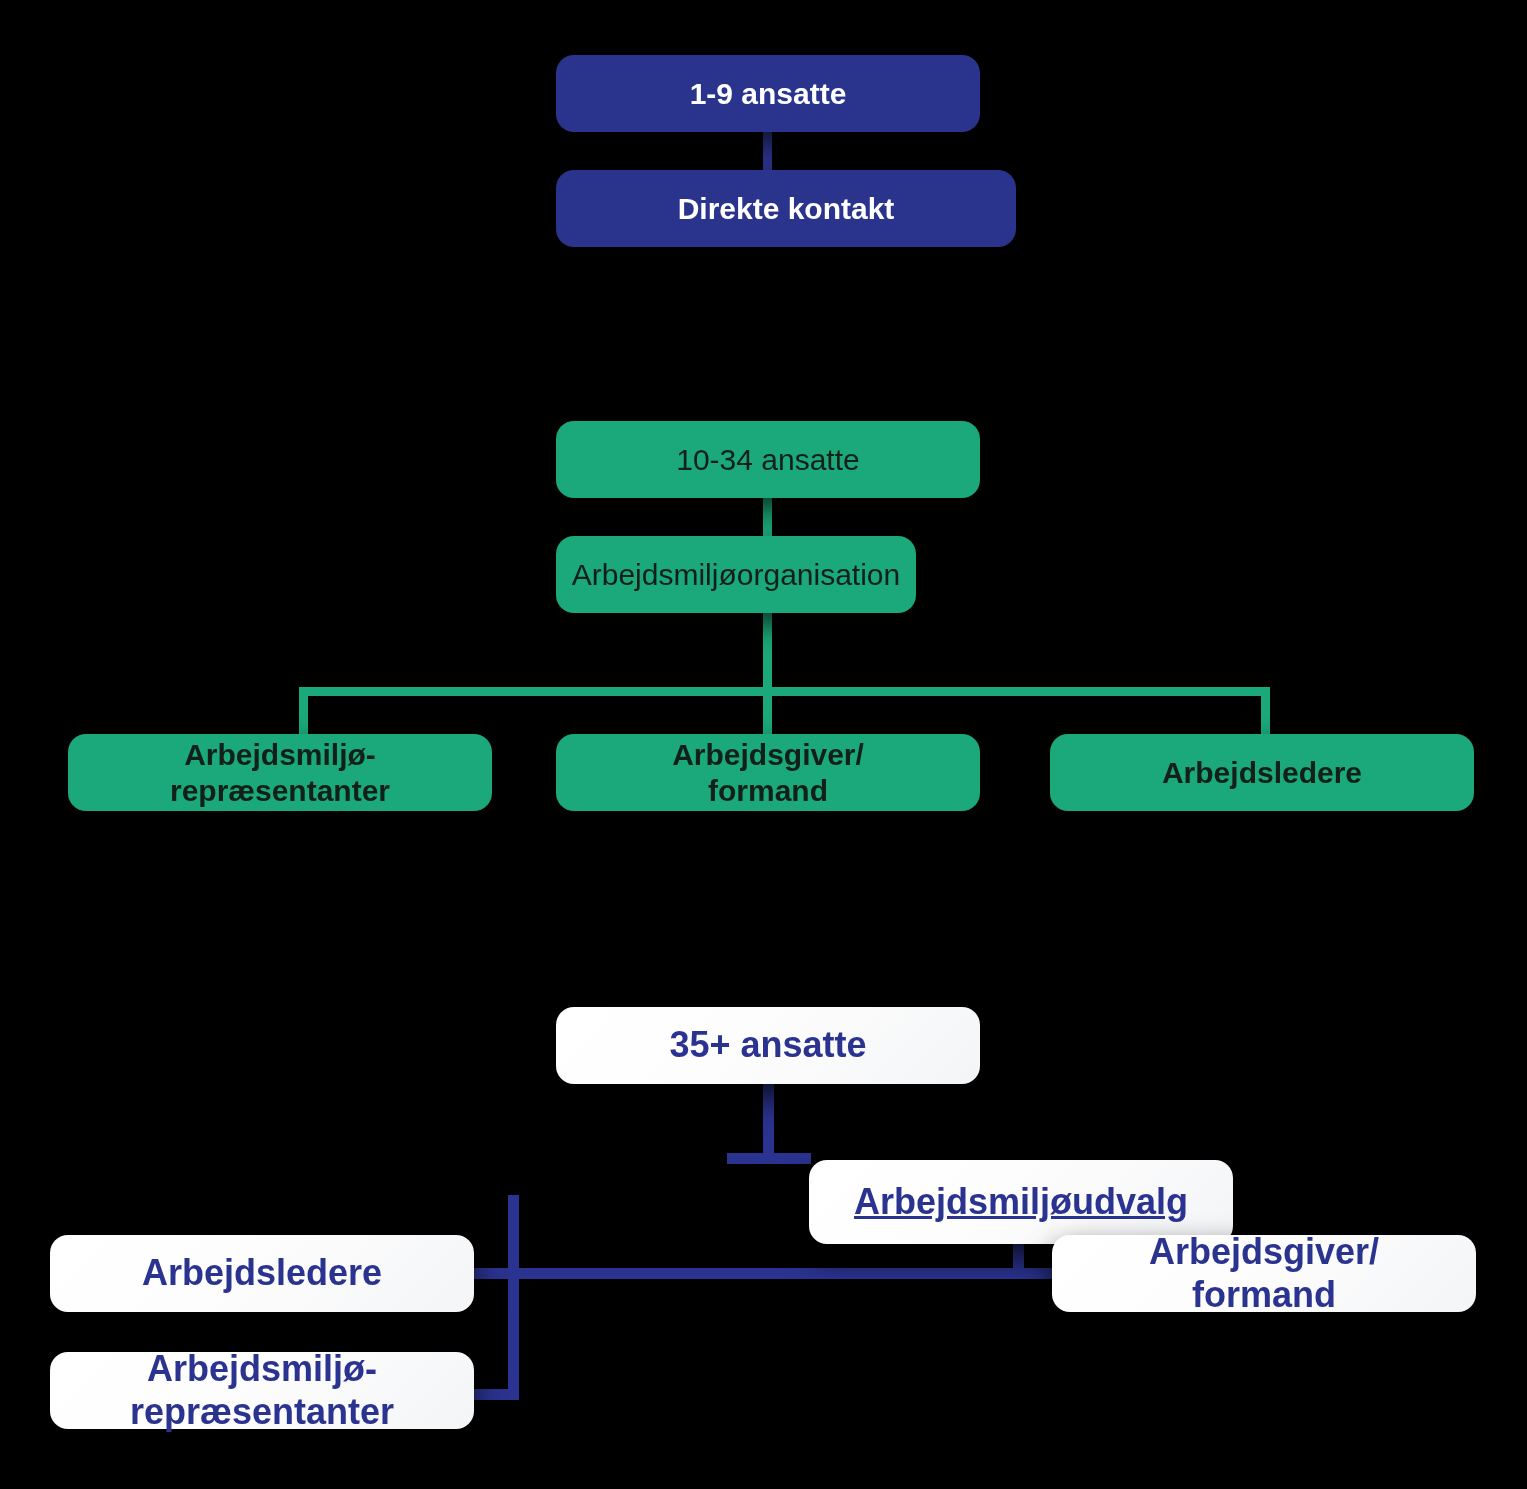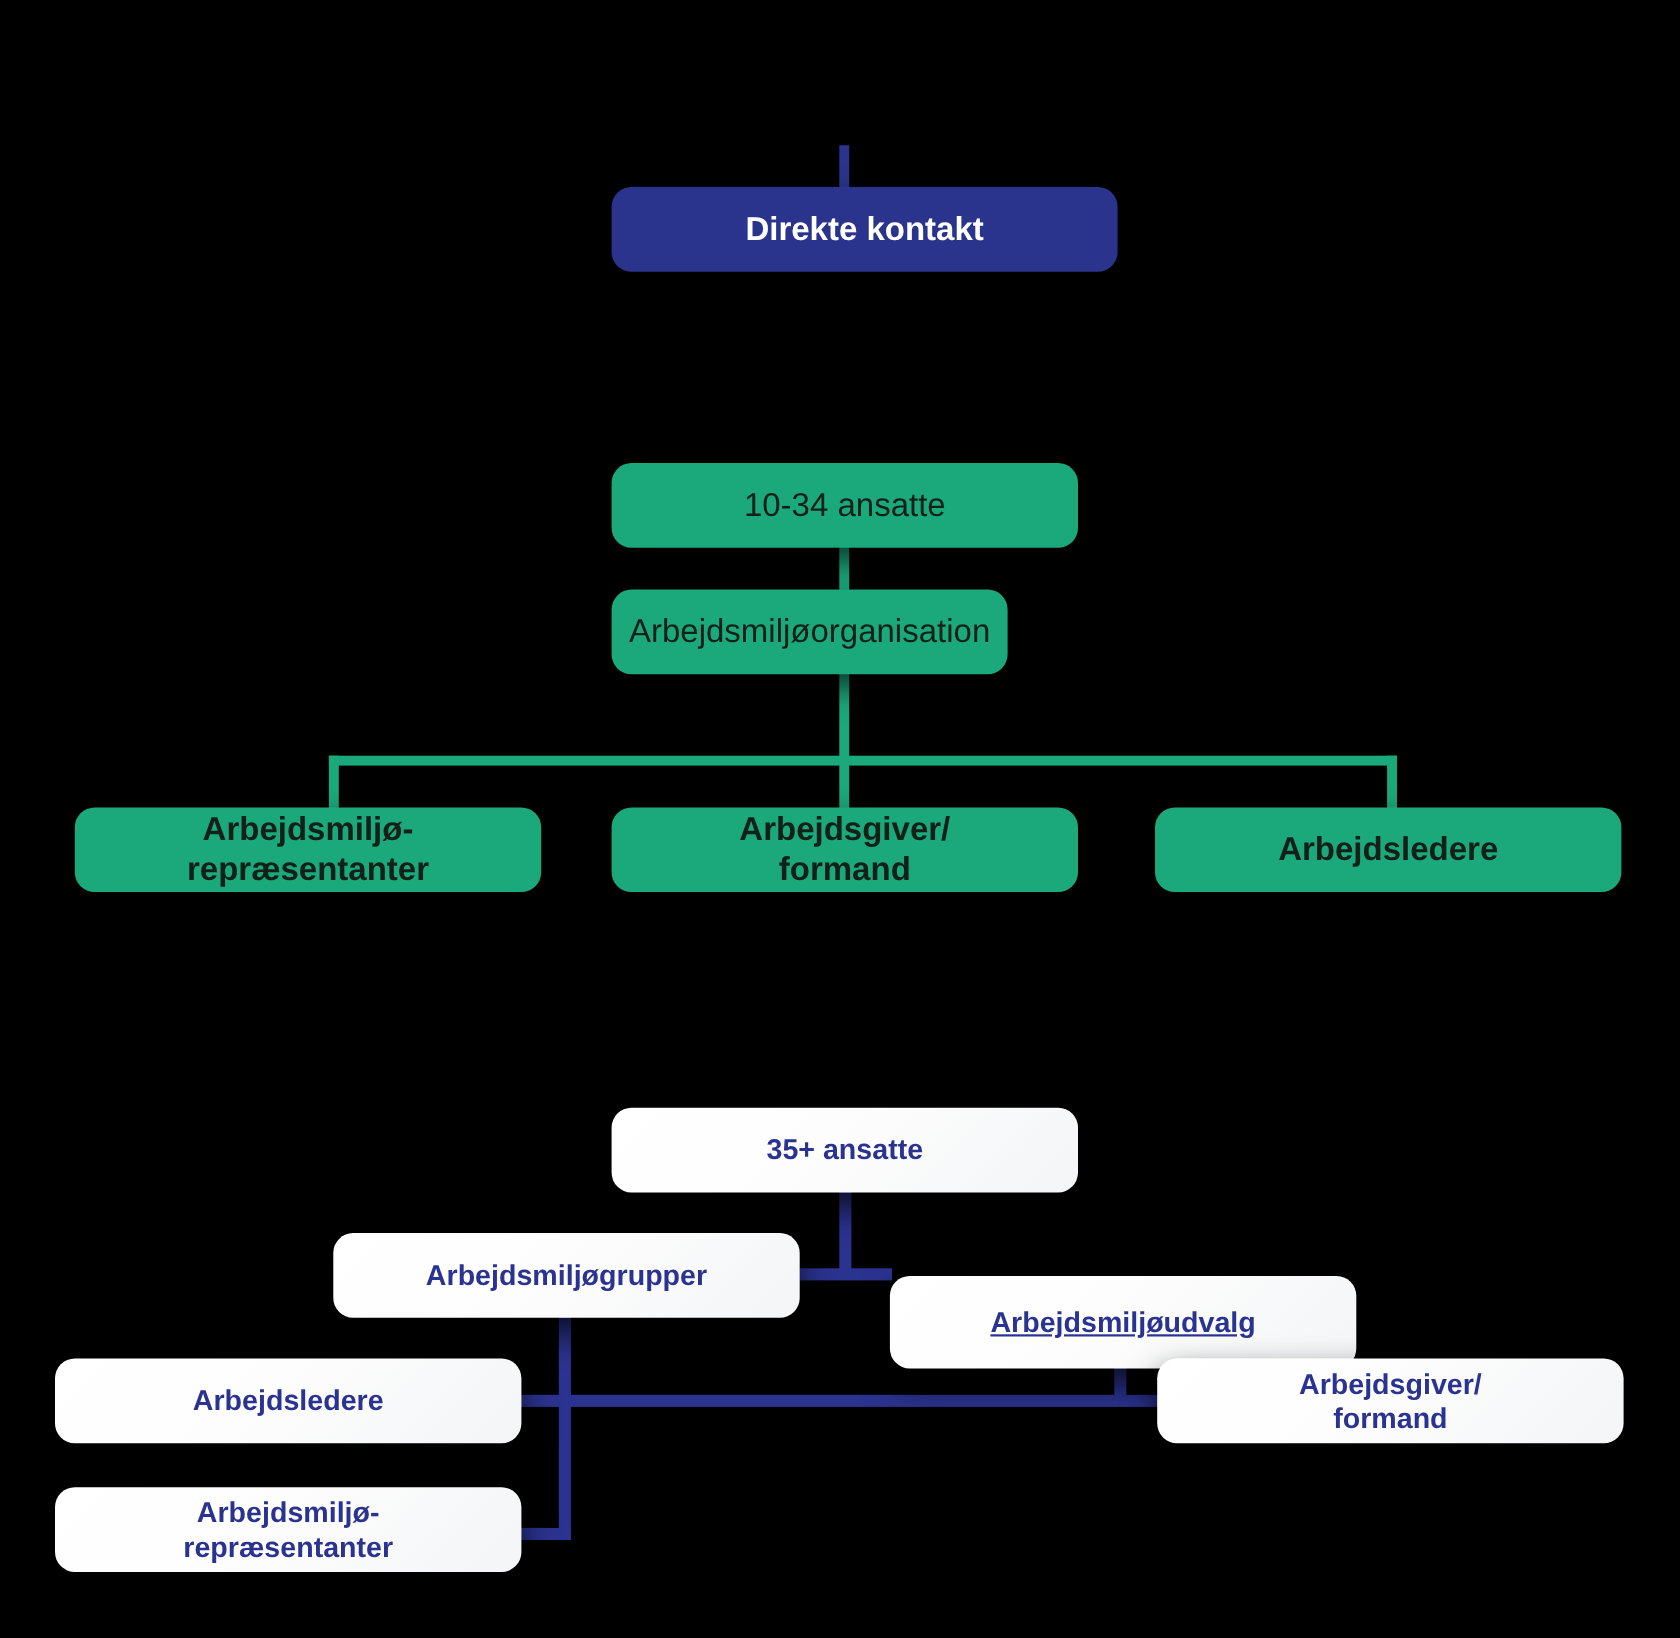--- a/index.html
+++ b/index.html
@@ -46,41 +46,42 @@
     font-size: 30px;
     font-weight: 600;
     box-shadow: 0 12px 26px rgba(0,0,0,0.65);
   }
   .node.green.heavy { font-weight: 400; }
 
   
   .node.white {
     background: linear-gradient(135deg, #ffffff 0%, #fdfdfd 45%, #f4f5f7 100%);
     color: #2b3390;
-    font-size: 26px;
+    font-size: 36px;
     font-weight: 700;
     box-shadow: 0 14px 30px rgba(0,0,0,0.75);
   }
 
   
   .conn {
     position: absolute;
     z-index: 2;
   }
   .conn.blue   { background: #2b348c; }
   .conn.green  { background: #1ba87b; }
   .conn.navy   { background: #2b3390; }
 </style>
 </head>
 <body>
 
 <div id="canvas">
 
   <div class="conn blue" style="left:763px; top:132px; width:9px; height:44px;"></div>
 
+  <div class="node blue" style="left:556px; top:55px; width:424px; height:77px;">1-9 ansatte</div>
 
   <div class="node blue" style="left:556px; top:170px; width:460px; height:77px;">Direkte kontakt</div>
 
   <div class="conn green" style="left:763px; top:495px; width:9px; height:48px;"></div>
 
   <div class="conn green" style="left:763px; top:602px; width:9px; height:140px;"></div>
 
   <div class="conn green" style="left:299px; top:687px; width:971px; height:9px;"></div>
 
   <div class="conn green" style="left:299px; top:687px; width:9px; height:60px;"></div>
@@ -106,21 +107,20 @@
   <div class="conn navy" style="left:508px; top:1195px; width:11px; height:205px;"></div>
 
   <div class="conn navy" style="left:1013px; top:1195px; width:11px; height:83px;"></div>
 
   <div class="conn navy" style="left:470px; top:1268px; width:590px; height:11px;"></div>
 
   <div class="conn navy" style="left:463px; top:1389px; width:56px; height:11px;"></div>
 
   <div class="node white" style="left:556px; top:1007px; width:424px; height:77px;">35+ ansatte</div>
 
-  <div class="node white" style="left:303px; top:1121px; width:424px; height:77px;">Arbejdsmiljøgrupper</div>
 
   <div class="node white" style="left:809px; top:1160px; width:424px; height:84px;text-decoration:underline;">Arbejdsmiljøudvalg</div>
 
   <div class="node white" style="left:50px; top:1235px; width:424px; height:77px;">Arbejdsledere</div>
 
   <div class="node white" style="left:1052px; top:1235px; width:424px; height:77px;">Arbejdsgiver/
 formand</div>
 
   <div class="node white" style="left:50px; top:1352px; width:424px; height:77px;">Arbejdsmiljø-
 repræsentanter</div>

